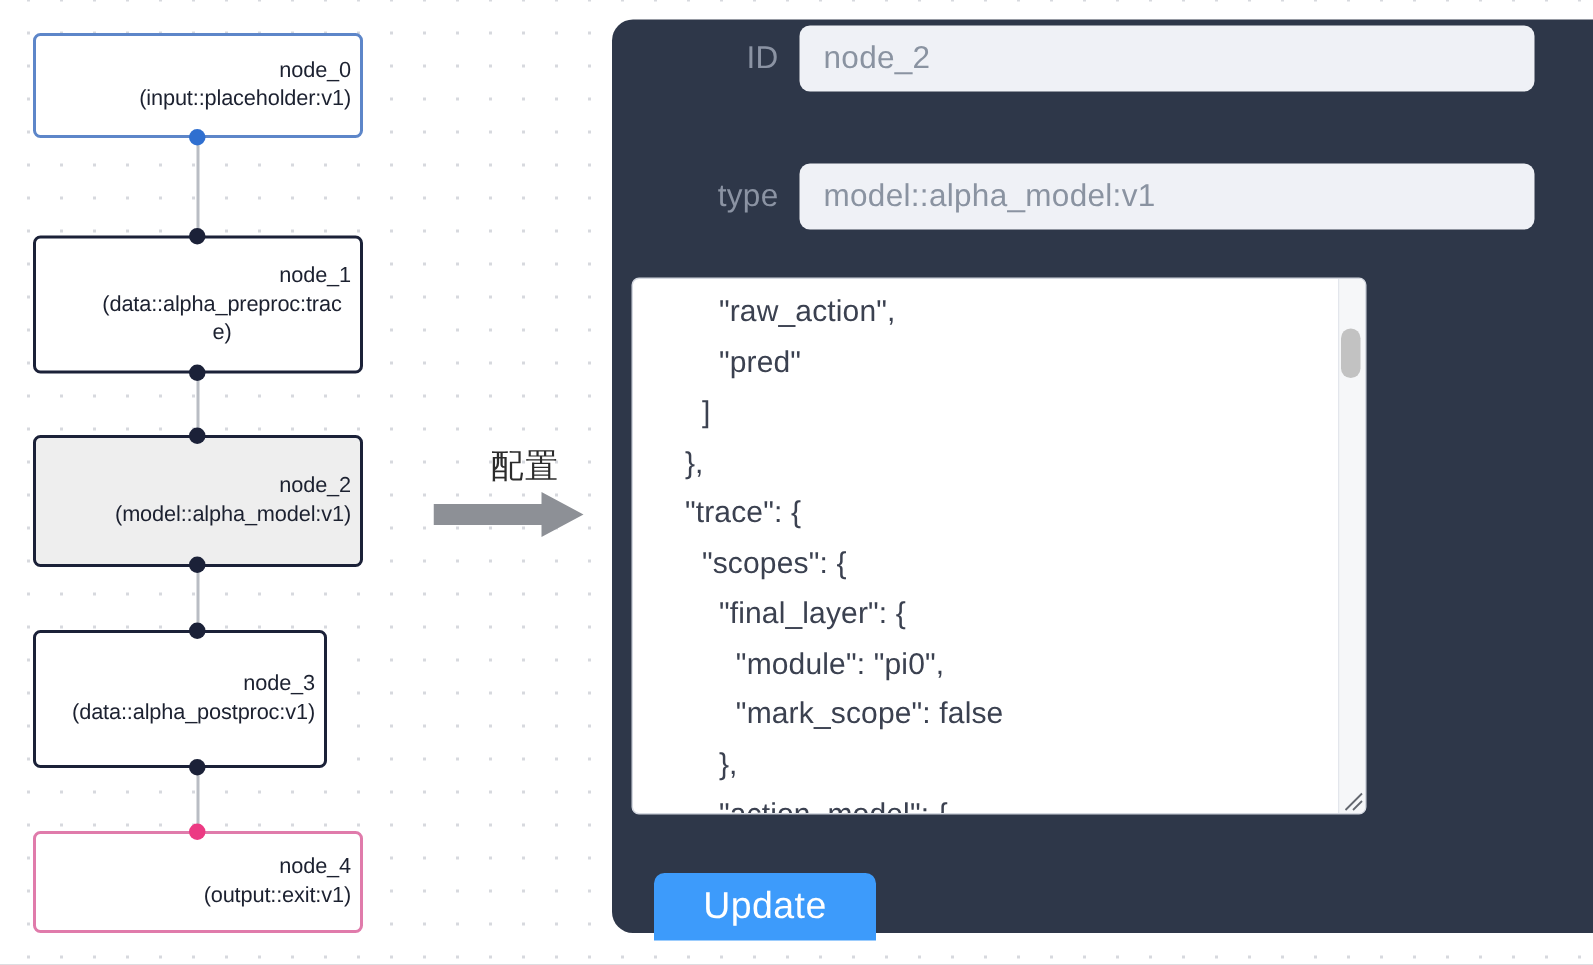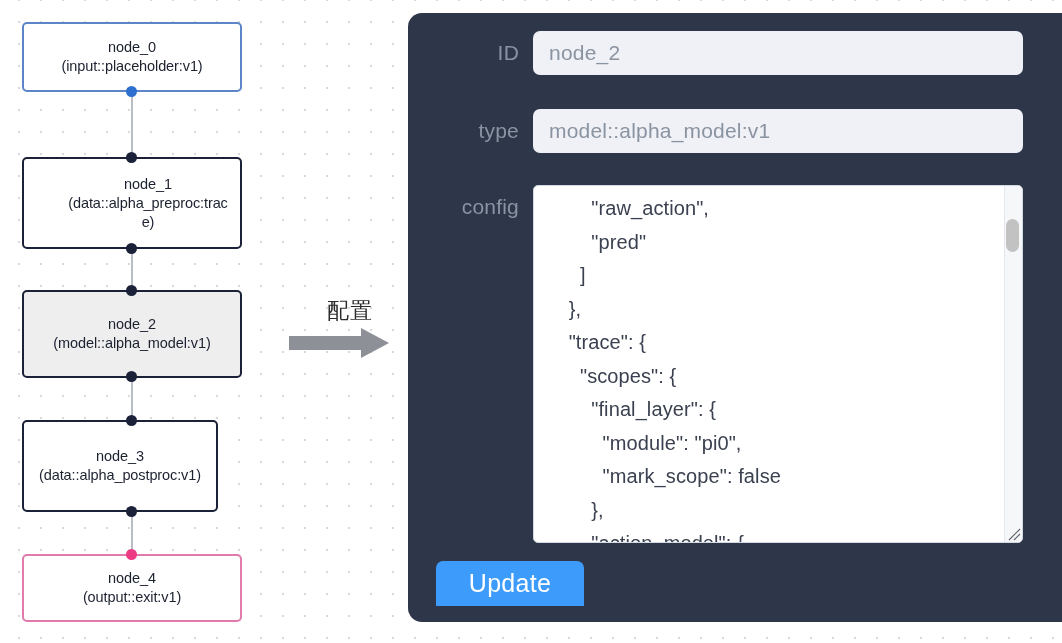--- a/index.html
+++ b/index.html
@@ -52,21 +52,21 @@
     box-sizing: border-box;
     background: #ffffff;
     border: 2px solid #1b2138;
     border-radius: 5px;
     color: #1c2130;
     font-size: 14.5px;
     line-height: 19px;
     text-align: center;
     display: flex;
     flex-direction: column;
-    align-items: center;
+    align-items: flex-end;
     justify-content: center;
     padding: 0 6px;
     letter-spacing: -0.1px;
   }
   .gnode.blue   { border-color: #5d86c9; }
   .gnode.pink   { border-color: #e07bab; }
   .gnode.sel    { background: #eeeeee; border-color: #1b2138; }
   .gnode .ntitle { white-space: nowrap; }
   .gnode .nsub   { word-break: break-all; }
 
@@ -127,21 +127,21 @@
     color: #8a93a1;
     font-size: 21px;
     font-family: "Liberation Sans", sans-serif;
     padding: 0 16px;
     height: 44px;
     width: 490px;
     outline: none;
     letter-spacing: 0.2px;
   }
 
-  #row-id   { left: 13px; top: 18px; align-items: flex-end; }
+  #row-id   { left: 13px; top: 4px; align-items: flex-end; }
   #row-type { left: 13px; top: 96px; }
   #row-config { left: 13px; top: 172px; }
 
   .config-area-wrap {
     position: relative;
     width: 490px;
     height: 358px;
   }
   #config-textarea {
     box-sizing: border-box;
@@ -186,21 +186,21 @@
     position: absolute;
     right: 2px;
     bottom: 2px;
     width: 15px;
     height: 15px;
   }
 
   #update-button {
     position: absolute;
     left: 28px;
-    top: 548px;
+    top: 569px;
     width: 148px;
     height: 45px;
     background: #3d9bfb;
     color: #ffffff;
     border: none;
     border-radius: 7px 7px 0 0;
     font-size: 25px;
     font-family: "Liberation Sans", sans-serif;
     letter-spacing: 0.3px;
     cursor: pointer;
@@ -268,21 +268,20 @@
       <div class="field-label">ID</div>
       <input class="text-input" type="text" value="node_2" style="">
     </div>
 
     <div class="field-row" id="row-type">
       <div class="field-label">type</div>
       <input class="text-input" type="text" value="model::alpha_model:v1" style="">
     </div>
 
     <div class="field-row" id="row-config">
-      <div class="field-label">config</div>
       <div class="config-area-wrap">
         <textarea id="config-textarea" spellcheck="false" style="">        "raw_action",
         "pred"
       ]
     },
     "trace": {
       "scopes": {
         "final_layer": {
           "module": "pi0",
           "mark_scope": false

